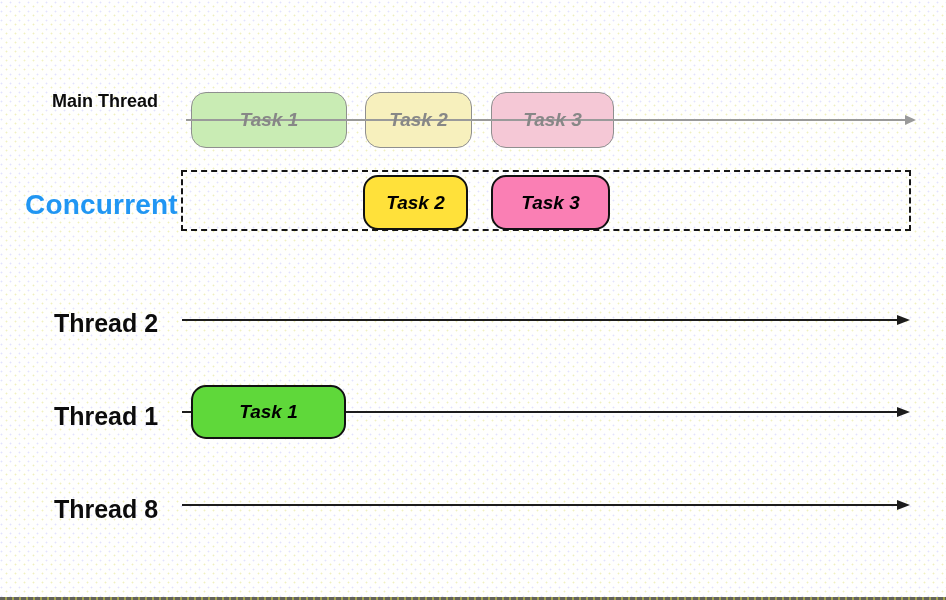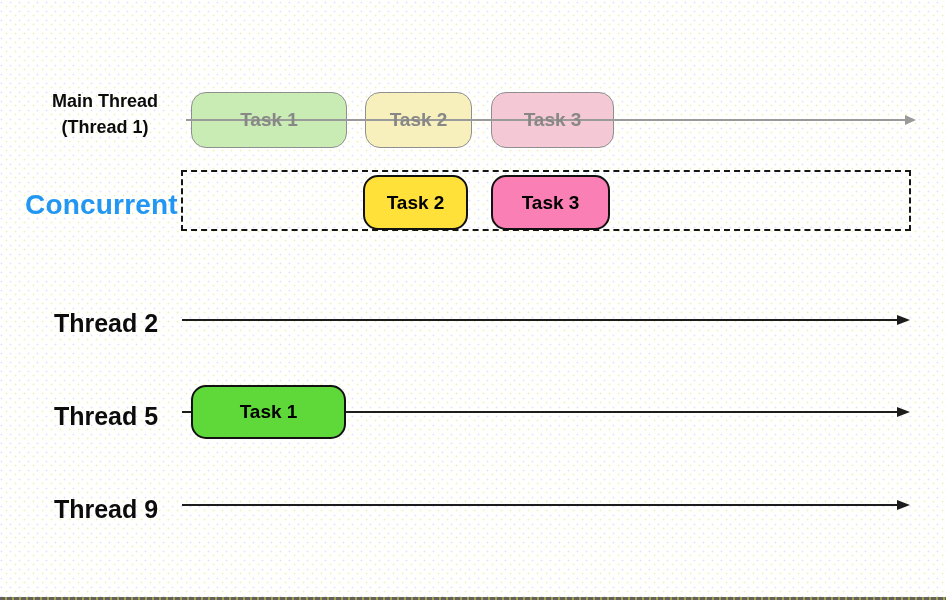--- a/index.html
+++ b/index.html
@@ -53,21 +53,21 @@
   .dark .head { border-left: 13px solid var(--dark-line, #1c1c1c); }
 
   
   .task {
     position: absolute;
     display: flex; align-items: center; justify-content: center;
     border-radius: 15px;
     font-weight: bold;
     box-sizing: border-box;
   }
-  .task span { position: relative; z-index: 1; }
+  .task span { position: relative; z-index: 1; font-style: italic; }
   .faded {
     border: 1.5px solid #8f8f8f;
     color: var(--gray-text, #878787);
     font-size: 19px;
   }
   .f-green  { background: var(--green-faded, #c9ecb4); }
   .f-yellow { background: var(--yellow-faded, #f7f0bd); }
   .f-pink   { background: var(--pink-faded, #f5c8d6); }
   .bright {
     border: 2px solid #111;
@@ -93,21 +93,20 @@
     background: repeating-linear-gradient(90deg, #63635b 0 5px, #a2a24c 5px 7px);
   }
 </style>
 </head>
 <body>
 
 <div class="canvas">
 
   <div class="lbl main-lbl">
     <div>Main Thread</div>
-    <div>(Thread 1)</div>
   </div>
 
   <div class="task faded f-green" style="left:191px; top:92px; width:156px; height:56px;">
     <span>Task 1</span>
   </div>
   <div class="task faded f-yellow" style="left:365px; top:92px; width:107px; height:56px;">
     <span>Task 2</span>
   </div>
   <div class="task faded f-pink" style="left:491px; top:92px; width:123px; height:56px;">
     <span>Task 3</span>
@@ -128,30 +127,30 @@
   <div class="task bright b-pink" style="left:491px; top:175px; width:119px; height:55px;">
     <span>Task 3</span>
   </div>
 
   <div class="lbl thread-lbl" style="top:309px;">Thread 2</div>
   <div class="arrow dark" style="left:182px; top:314px; width:728px;">
     <div class="shaft" style="width:716px;"></div>
     <div class="head" style="left:715px;"></div>
   </div>
 
-  <div class="lbl thread-lbl" style="top:402px;">Thread 5</div>
+  <div class="lbl thread-lbl" style="top:402px;">Thread 1</div>
   <div class="arrow dark" style="left:182px; top:406px; width:728px;">
     <div class="shaft" style="width:716px;"></div>
     <div class="head" style="left:715px;"></div>
   </div>
   <div class="task bright b-green" style="left:191px; top:385px; width:155px; height:54px;">
     <span>Task 1</span>
   </div>
 
-  <div class="lbl thread-lbl" style="top:495px;">Thread 9</div>
+  <div class="lbl thread-lbl" style="top:495px;">Thread 8</div>
   <div class="arrow dark" style="left:182px; top:499px; width:728px;">
     <div class="shaft" style="width:716px;"></div>
     <div class="head" style="left:715px;"></div>
   </div>
 
   <div class="bottom-strip"></div>
 
 </div>
 
 </body></html>

